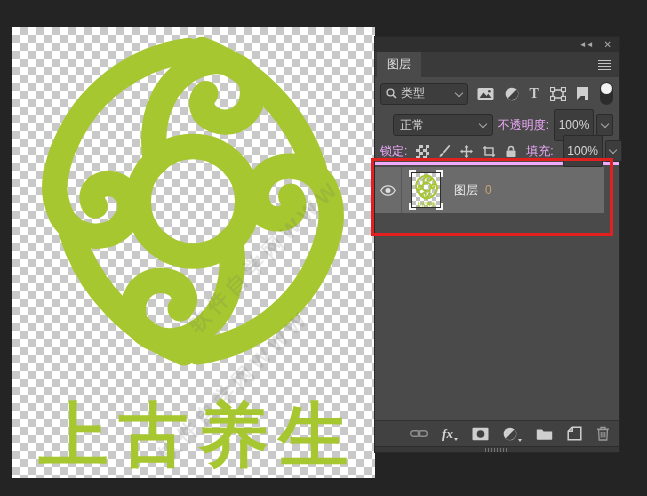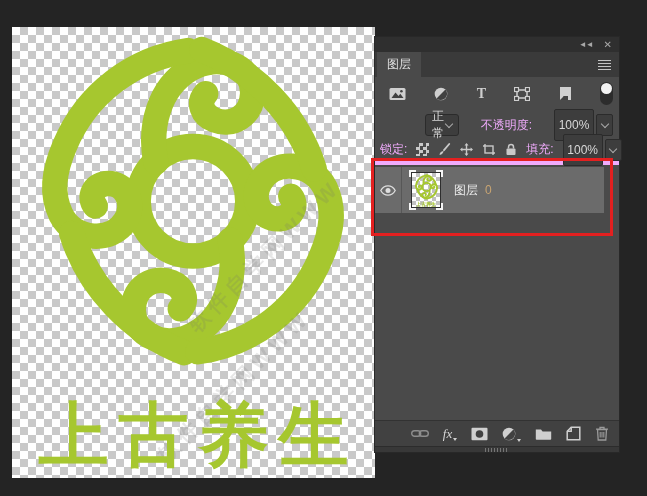--- a/index.html
+++ b/index.html
@@ -62,39 +62,39 @@
     border-radius:3px;display:flex;align-items:center;gap:4px;padding:0 5px;font-size:12px;cursor:pointer;
   }
   .chev{width:6px;height:6px;border-right:1.5px solid #aaa;border-bottom:1.5px solid #aaa;transform:rotate(45deg);flex:0 0 auto;position:relative;top:-1px;}
   .search-select .chev{margin-left:auto;}
   .ficons{flex:1;display:flex;align-items:center;justify-content:space-between;margin-left:9px;}
   .ficon{display:flex;align-items:center;justify-content:center;cursor:pointer;}
   .t-glyph{font-family:"Liberation Serif","DejaVu Serif",serif;font-weight:700;font-size:14px;color:var(--icon);line-height:1;}
   .toggle{width:13px;height:23px;background:#2c2c2c;border-radius:7px;position:relative;cursor:pointer;}
   .toggle .knob{position:absolute;left:1px;top:1px;width:11px;height:11px;border-radius:50%;background:#f2f2f2;}
 
-  .blend-row{height:30px;display:flex;align-items:center;padding:0 6px 0 6px;gap:22px;flex:0 0 auto;margin-left:44px;}
+  .blend-row{height:30px;display:flex;align-items:center;padding:0 6px 0 18px;gap:5px;flex:0 0 auto;}
   .select{
     width:118px;height:22px;background:var(--ctrl);border:1px solid var(--ctrl-border);
     border-radius:3px;display:flex;align-items:center;padding:0 6px;font-size:12px;cursor:pointer;
   }
   .select .chev{margin-left:auto;}
   .row-label{font-size:12px;color:#f0abfc;white-space:nowrap;}
   .blend-row .row-label{margin-left:auto;}
   .valgroup{display:flex;gap:2px;align-items:center;}
   .valbox{
     width:40px;height:32px;background:var(--ctrl);border:1px solid var(--ctrl-border);border-radius:2px;
     display:flex;align-items:center;justify-content:center;font-size:12px;cursor:text;
   }
   .chevbox{
     width:17px;height:22px;background:var(--ctrl);border:1px solid var(--ctrl-border);border-radius:2px;
     display:flex;align-items:center;justify-content:center;cursor:pointer;
   }
 
-  .lock-row{height:25px;display:flex;align-items:center;padding:0 6px 0 5px;gap:9px;flex:0 0 auto;border-bottom:6px solid #f0abfc;}
+  .lock-row{height:25px;display:flex;align-items:center;padding:0 6px 0 5px;gap:9px;flex:0 0 auto;border-bottom:3px solid #f0abfc;}
   .lockicon{display:flex;align-items:center;justify-content:center;cursor:pointer;}
   .checker-lock{
     width:13px;height:13px;
     background-image:conic-gradient(#c9c9c9 25%,transparent 0 50%,#c9c9c9 0 75%,transparent 0);
     background-size:7px 7px;
   }
   .lock-row .row-label.fill{margin-left:auto;}
 
   .layer-list{flex:1 1 auto;position:relative;overflow:hidden;}
   .layer-row{
@@ -116,21 +116,21 @@
   .c-bl{left:0;bottom:0;border-left-width:2px;border-bottom-width:2px;}
   .c-br{right:0;bottom:0;border-right-width:2px;border-bottom-width:2px;}
   .layer-name{font-size:12px;color:#ececec;}
   .layer-index{font-size:12px;color:#c8a472;margin-left:7px;}
 
   .panel-footer{
     height:26px;flex:0 0 auto;background:#414141;border-top:1px solid #323232;
     display:flex;align-items:center;justify-content:center;gap:14px;padding-left:26px;
   }
   .fbtn{display:flex;align-items:flex-end;cursor:pointer;}
-  .fx-glyph{font-style:italic;font-weight:400;font-size:13px;color:#d6d6d6;line-height:1;font-family:"Liberation Serif","DejaVu Serif",serif;}
+  .fx-glyph{font-style:italic;font-weight:700;font-size:13px;color:#d6d6d6;line-height:1;font-family:"Liberation Serif","DejaVu Serif",serif;}
   .mini-caret{width:0;height:0;border-left:2.5px solid transparent;border-right:2.5px solid transparent;border-top:3.5px solid #cfcfcf;margin-left:1px;margin-bottom:-1px;}
   .grip-row{height:6px;flex:0 0 auto;background:#383838;border-top:1px solid #2c2c2c;display:flex;justify-content:center;align-items:center;}
   .grip{width:24px;height:4px;background:repeating-linear-gradient(90deg,#757575 0 1px,transparent 1px 3px);cursor:ns-resize;}
 
   .red-annotation{
     position:absolute;left:371px;top:158px;width:242px;height:78px;
     border:3px solid var(--red);z-index:10;pointer-events:none;
   }
 </style>
 </head>
@@ -171,20 +171,28 @@
     <div class="tabrow">
       <div class="tab">
         <span>图层</span>
       </div>
       <div class="menu-btn">
         <span class="hamb"></span>
       </div>
     </div>
 
     <div class="filter-row">
+      <div class="search-select">
+        <svg width="11" height="11" viewBox="0 0 11 11">
+          <circle cx="4.5" cy="4.5" r="3.4" fill="none" stroke="#c5c5c5" stroke-width="1.4"></circle>
+          <path d="M7 7 L10 10" stroke="#c5c5c5" stroke-width="1.6"></path>
+        </svg>
+        <span>类型</span>
+        <span class="chev"></span>
+      </div>
       <div class="ficons">
         <span class="ficon">
           <svg width="17" height="14" viewBox="0 0 17 14">
             <rect x="0.5" y="1" width="16" height="12" rx="1.5" fill="#cfcfcf"></rect>
             <path d="M2.5 11 L6.5 5.5 L9.5 9 L11.3 6.8 L14.5 11 Z" fill="#414141"></path>
             <circle cx="12.4" cy="4.2" r="1.3" fill="#414141"></circle>
           </svg>
         </span>
         <span class="ficon">
           <svg width="14" height="14" viewBox="0 0 14 14">

